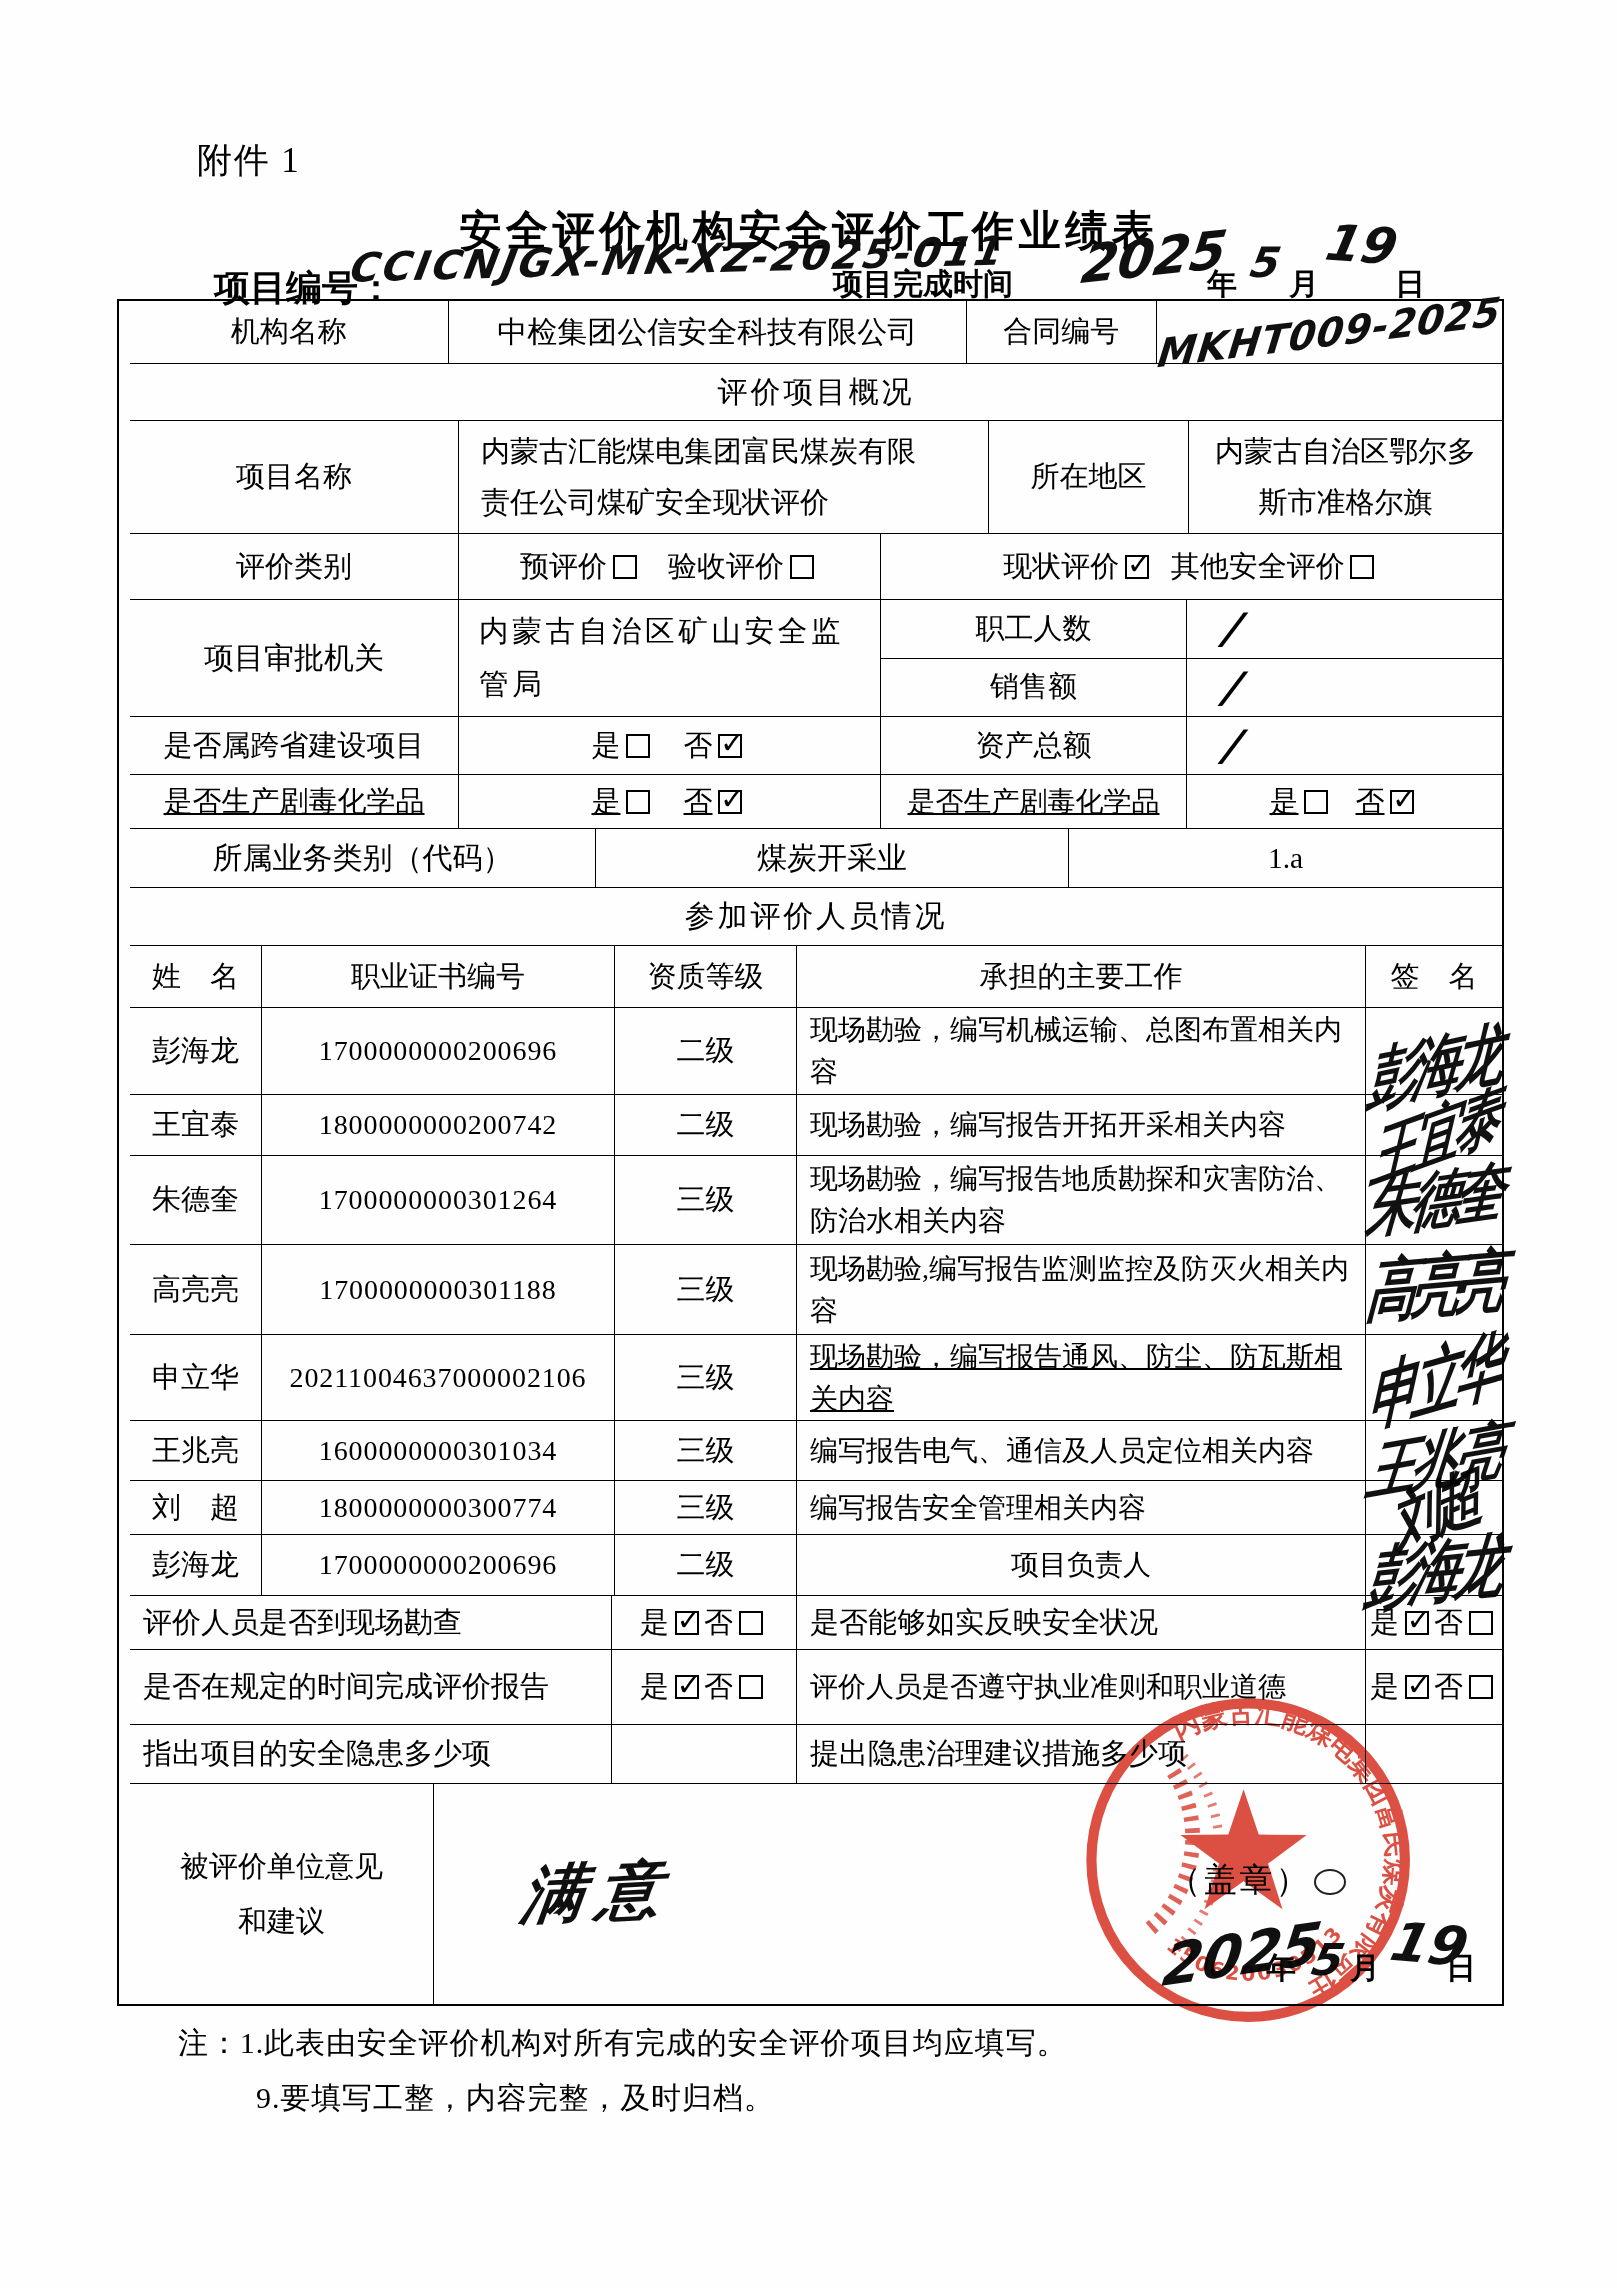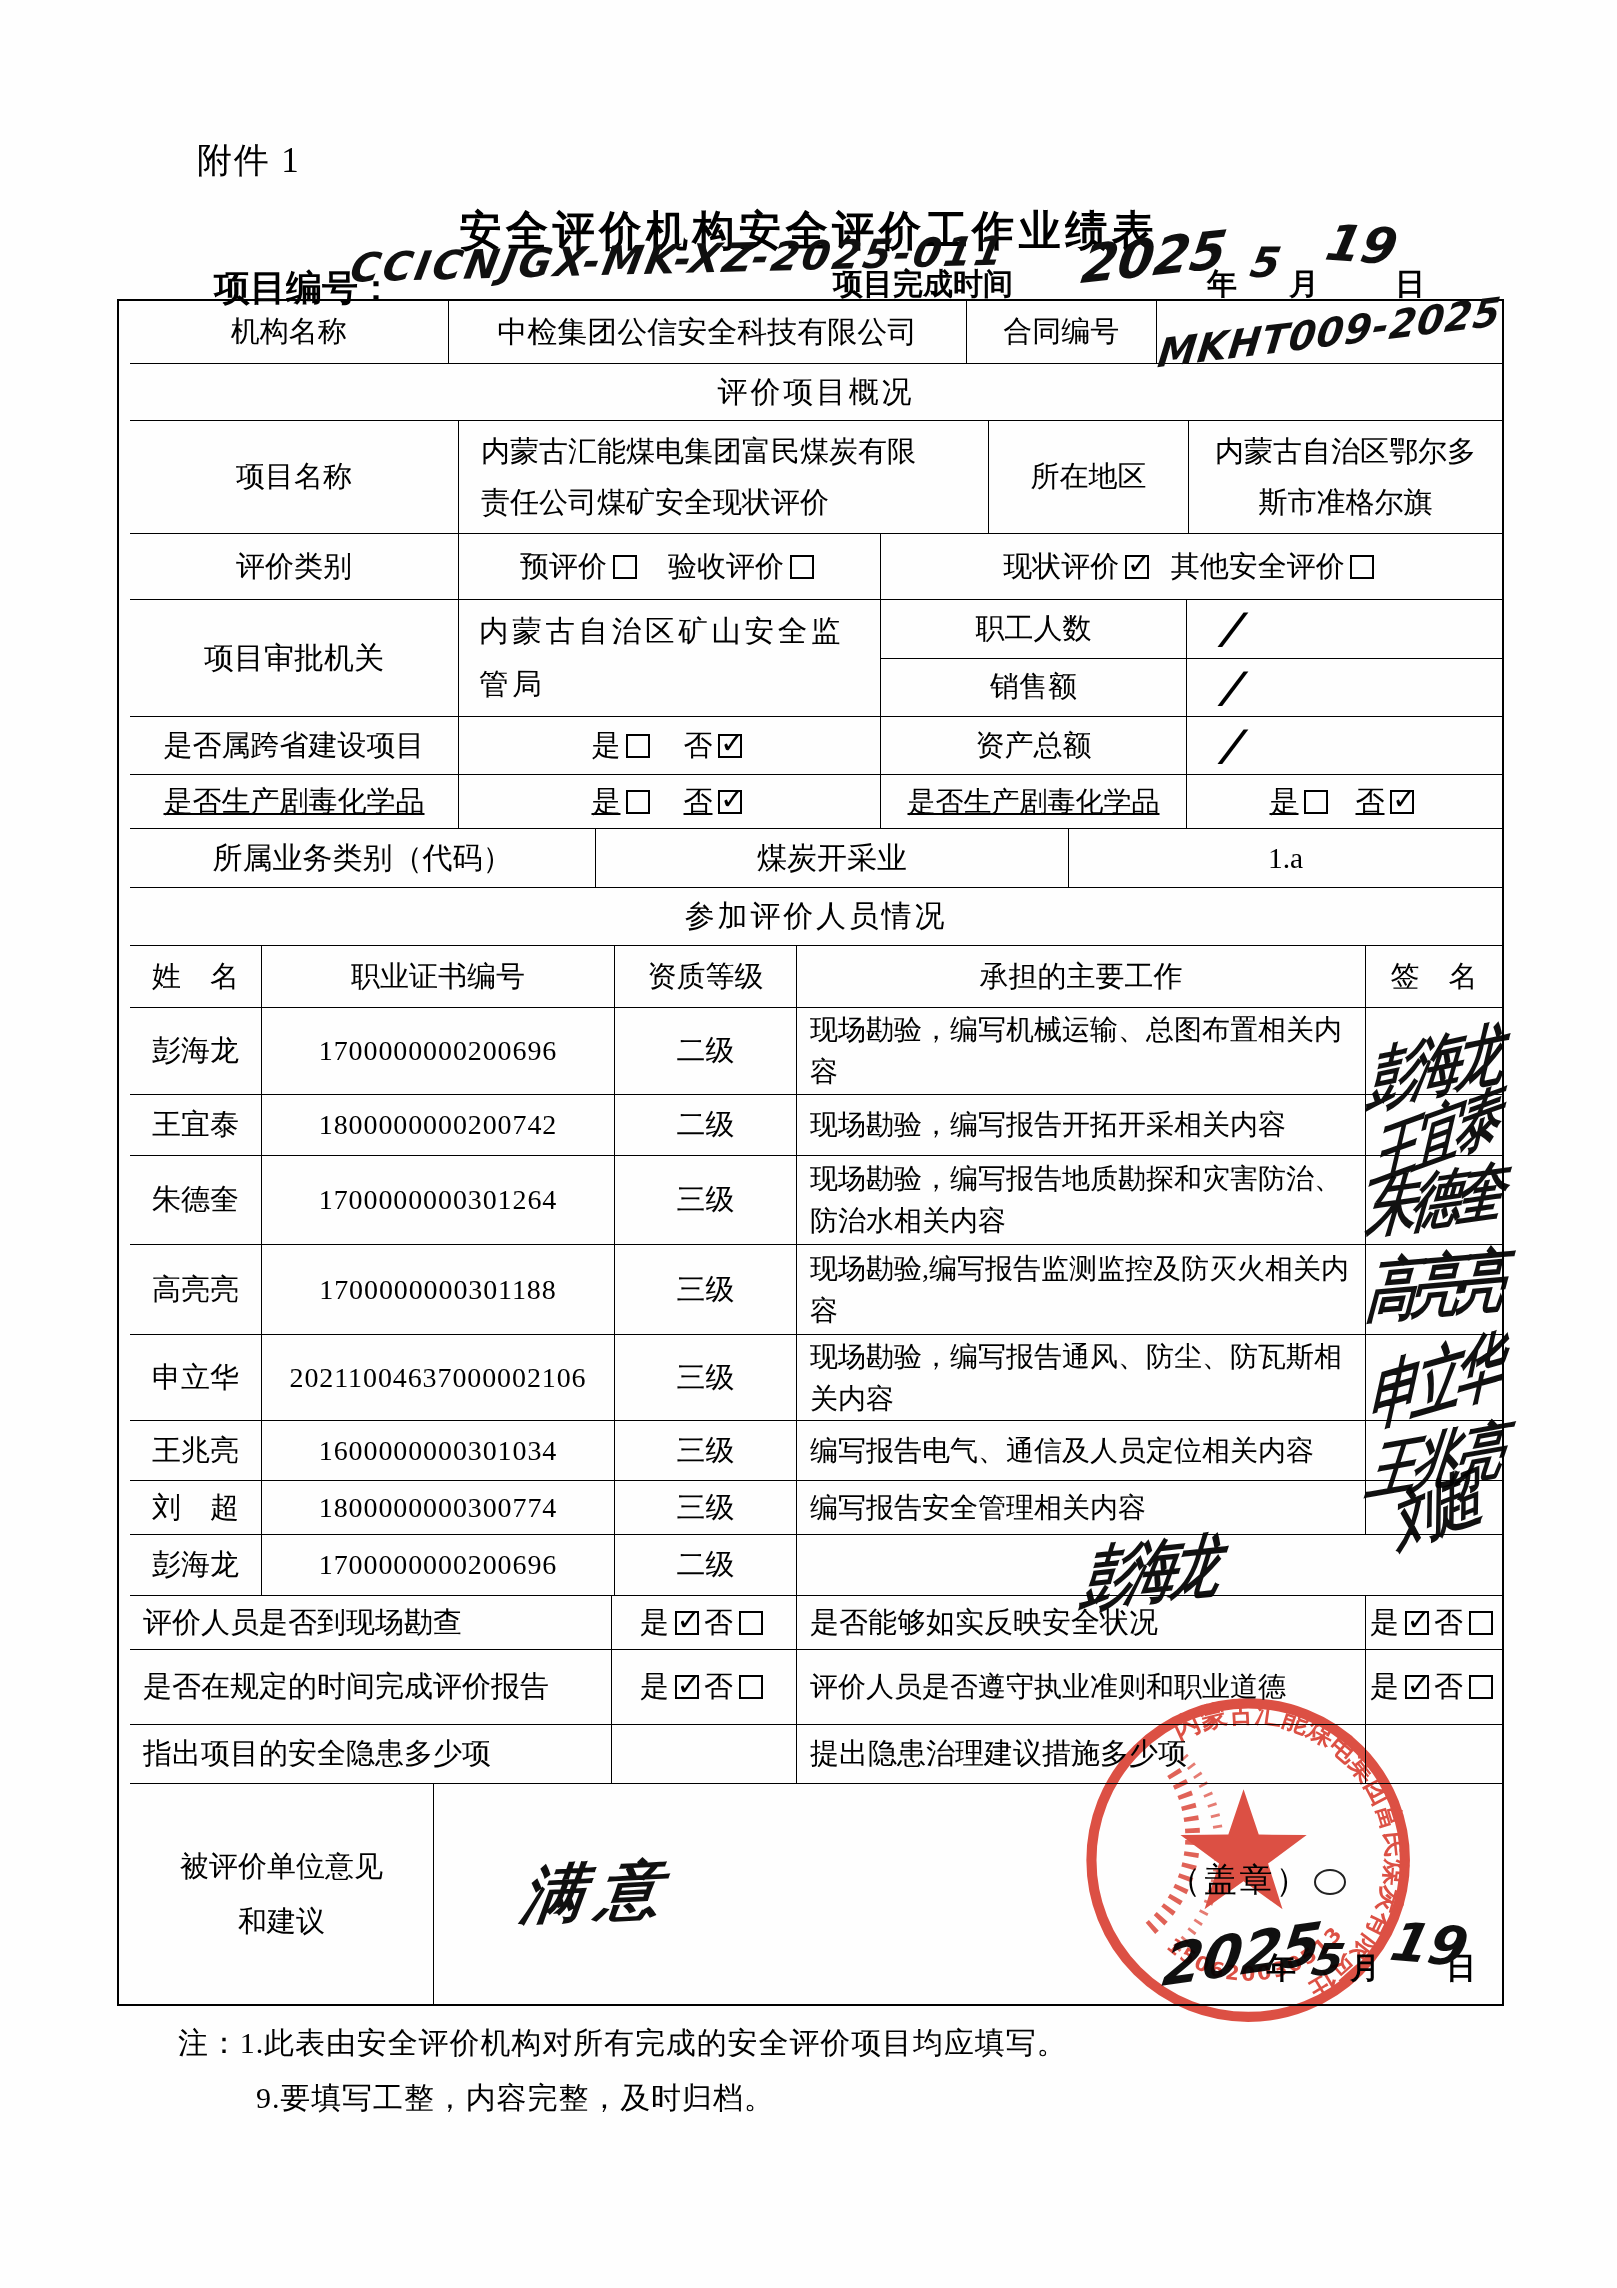--- a/index.html
+++ b/index.html
@@ -223,21 +223,21 @@
     <div class="td" style="width:182px;">三级</div>
     <div class="td left worktext" style="width:569px;">现场勘验,编写报告监测监控及防灭火相关内容</div>
     <div class="td" style="flex:1;">
         <span class="sig" style="margin-top:-7.4px;transform:rotate(-5deg) skewX(-10deg) scaleY(1.35);">高亮亮</span>
       </div>
   </div>
   <div class="tr" style="height:86px;">
     <div class="td" style="width:132px;">申立华</div>
     <div class="td cert" style="width:353px;">20211004637000002106</div>
     <div class="td" style="width:182px;">三级</div>
-    <div class="td left worktext" style="width:569px;">现场勘验，编写报告通风、防尘、防瓦斯相关内容</div>
+    <div class="td left worktext" style="width:569px;text-decoration:underline;">现场勘验，编写报告通风、防尘、防瓦斯相关内容</div>
     <div class="td" style="flex:1;">
         <span class="sig" style="margin-top:9.2px;transform:rotate(-16deg) skewX(-20deg) scaleY(1.4);">申立华</span>
       </div>
   </div>
   <div class="tr" style="height:60px;">
     <div class="td" style="width:132px;">王兆亮</div>
     <div class="td cert" style="width:353px;">1600000000301034</div>
     <div class="td" style="width:182px;">三级</div>
     <div class="td left worktext" style="width:569px;">编写报告电气、通信及人员定位相关内容</div>
     <div class="td" style="flex:1;">
@@ -250,20 +250,21 @@
     <div class="td" style="width:182px;">三级</div>
     <div class="td left worktext" style="width:569px;">编写报告安全管理相关内容</div>
     <div class="td" style="flex:1;">
         <span class="sig" style="margin-top:5.5px;transform:rotate(-22deg) skewX(-12deg) scaleY(1.2);">刘超</span>
       </div>
   </div>
   <div class="tr" style="height:61px;">
     <div class="td" style="width:132px;">彭海龙</div>
     <div class="td cert" style="width:353px;">1700000000200696</div>
     <div class="td" style="width:182px;">二级</div>
+    <div class="td worktext" style="width:569px;">项目负责人</div>
     <div class="td" style="flex:1;">
         <span class="sig" style="margin-top:14.8px;transform:rotate(-6deg) skewX(-14deg) scaleY(1.35);">彭海龙</span>
       </div>
   </div>
 
   <div class="tr" style="height:54px;">
     <div class="td left qtext" style="width:482px;">评价人员是否到现场勘查</div>
     <div class="td" style="width:185px;">
       <span>是</span>
         <span class="cb checked"></span>

